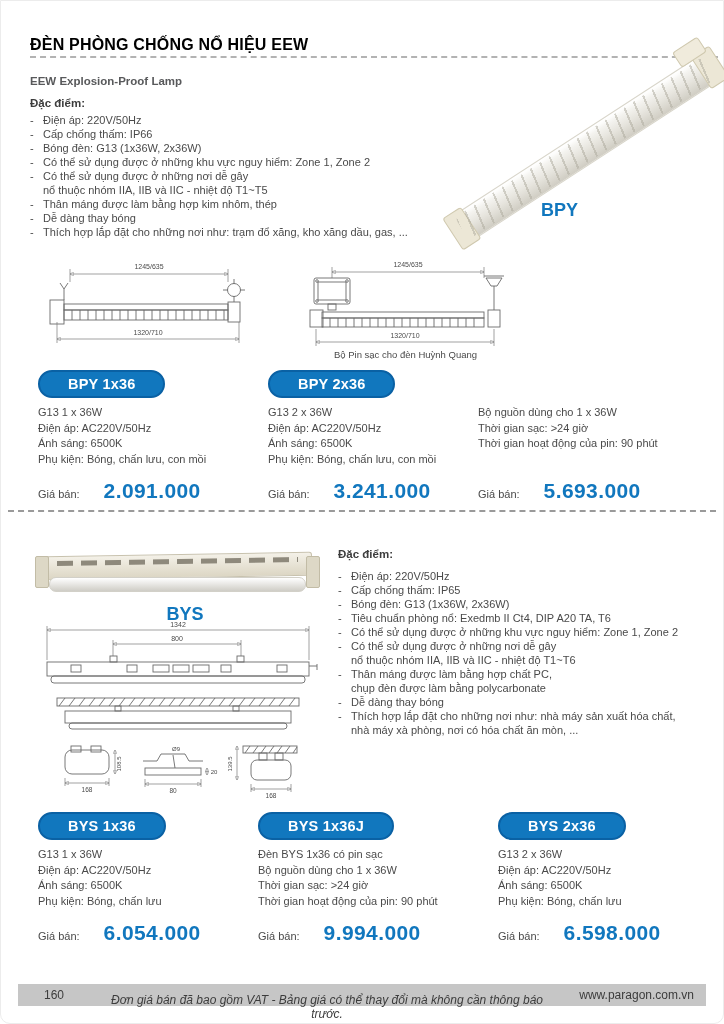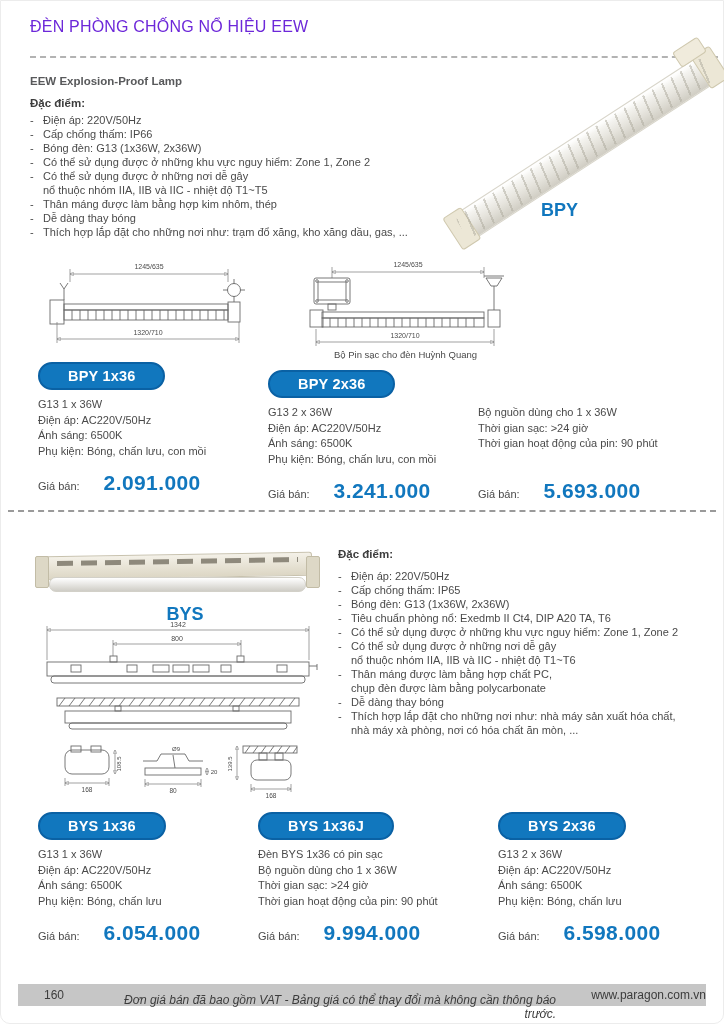--- a/index.html
+++ b/index.html
@@ -3,21 +3,21 @@
 <meta charset="utf-8">
 <style>
   html,body { margin:0; padding:0; }
   body {
     width:724px; height:1024px; position:relative; background:#ffffff;
     font-family:"Liberation Sans", sans-serif; color:#4a4a4a; overflow:hidden;
   }
   .frame { position:absolute; inset:0; border:1px solid #ececec; border-radius:0 0 10px 10px; pointer-events:none; }
 
   
-  .page-title { position:absolute; left:30px; top:18px; font-size:16px; font-weight:normal; color:#6d28d9; letter-spacing:.2px; }
+  .page-title { position:absolute; left:30px; top:36px; font-size:16px; font-weight:bold; color:#000000; letter-spacing:.2px; }
   .title-rule { position:absolute; left:30px; right:6px; top:56px; border-top:2px dashed #b3b3b3; }
   .page-subtitle { position:absolute; left:30px; top:75px; font-size:11.5px; font-weight:bold; color:#58595b; }
 
   
   .features { position:absolute; }
   .features-heading { font-size:11.5px; font-weight:bold; color:#3d3d3d; margin-bottom:4px; }
   .feature-item { display:flex; font-size:11px; line-height:14px; color:#4a4a4a; }
   .feature-item::before { content:"-"; width:13px; flex:0 0 13px; }
   .feature-item .ftext { white-space:pre-line; }
 
@@ -63,22 +63,22 @@
   .card.no-badge .price-row { margin-top:27px; }
   .price-label { font-size:11px; color:#4a4a4a; margin-right:8px; }
   .price { font-size:21px; font-weight:bold; color:#1177be; letter-spacing:.4px; }
 
   .mid-divider { position:absolute; left:8px; right:8px; top:510px; border-top:2px dashed #9a9a9a; }
 
   
   .footer-bar { position:absolute; left:18px; right:18px; top:984px; height:22px; background:#c6c6c6;
     display:flex; align-items:center; font-size:12px; color:#3c3c3c; }
   .footer-page { width:80px; padding-left:26px; box-sizing:border-box; }
-  .footer-note { flex:1; text-align:right; font-style:italic;margin-top:24px; }
-  .footer-site { width:150px; text-align:right; box-sizing:border-box; }
+  .footer-note { flex:1; text-align:center; font-style:italic;margin-top:24px; }
+  .footer-site { width:150px; text-align:right; padding-right:12px; box-sizing:border-box; }
 </style>
 </head>
 <body>
 
 <div class="frame"></div>
 
 <div class="page-title">ĐÈN PHÒNG CHỐNG NỔ HIỆU EEW</div>
 <div class="title-rule"></div>
 <div class="page-subtitle">EEW Explosion-Proof Lamp</div>
 
@@ -169,21 +169,21 @@
   <path d="M206,30 V54"></path>
   <rect x="200" y="54" width="12" height="17"></rect>
   <rect x="22" y="54" width="13" height="17"></rect>
   <line class="dim" x1="28" y1="73" x2="28" y2="90"></line>
   <line class="dim" x1="206" y1="73" x2="206" y2="90"></line>
   <line class="dim" x1="28" y1="86" x2="206" y2="86" marker-start="url(#m2)" marker-end="url(#m2)"></line>
   <text x="117" y="82" font-size="7" text-anchor="middle">1320/710</text>
 </svg>
 <div class="drawing-caption" style="left:288px; top:349px; width:235px;">Bộ Pin sạc cho đèn Huỳnh Quang</div>
 
-<div class="card" style="left:38px; top:362px; width:220px;">
+<div class="card" style="left:38px; top:370px; width:220px;">
   <div class="badge"><span>BPY 1x36</span></div>
   <div class="specs">
     <div class="spec">G13 1 x 36W</div>
     <div class="spec">Điện áp: AC220V/50Hz</div>
     <div class="spec">Ánh sáng: 6500K</div>
     <div class="spec">Phụ kiện: Bóng, chấn lưu, con mồi</div>
   </div>
   <div class="price-row">
     <span class="price-label">Giá bán:</span>
     <span class="price">2.091.000</span>

